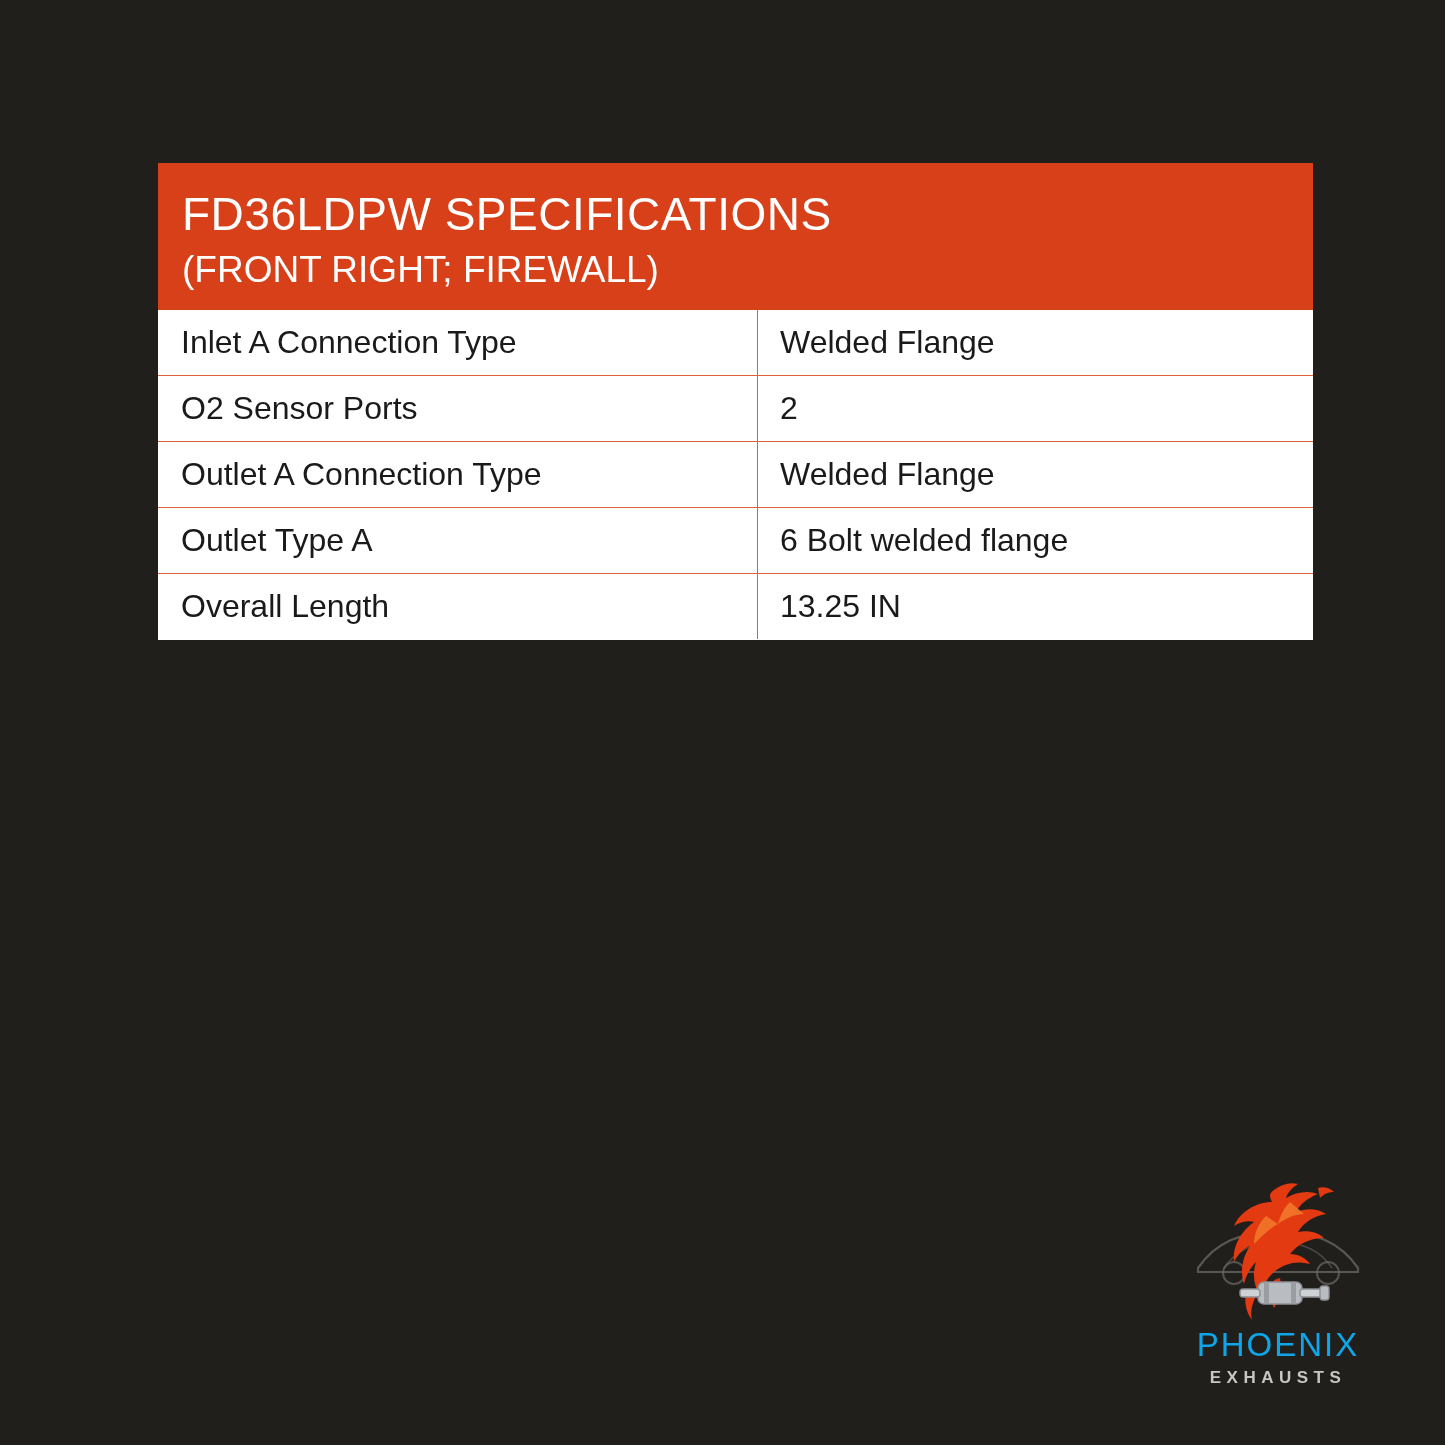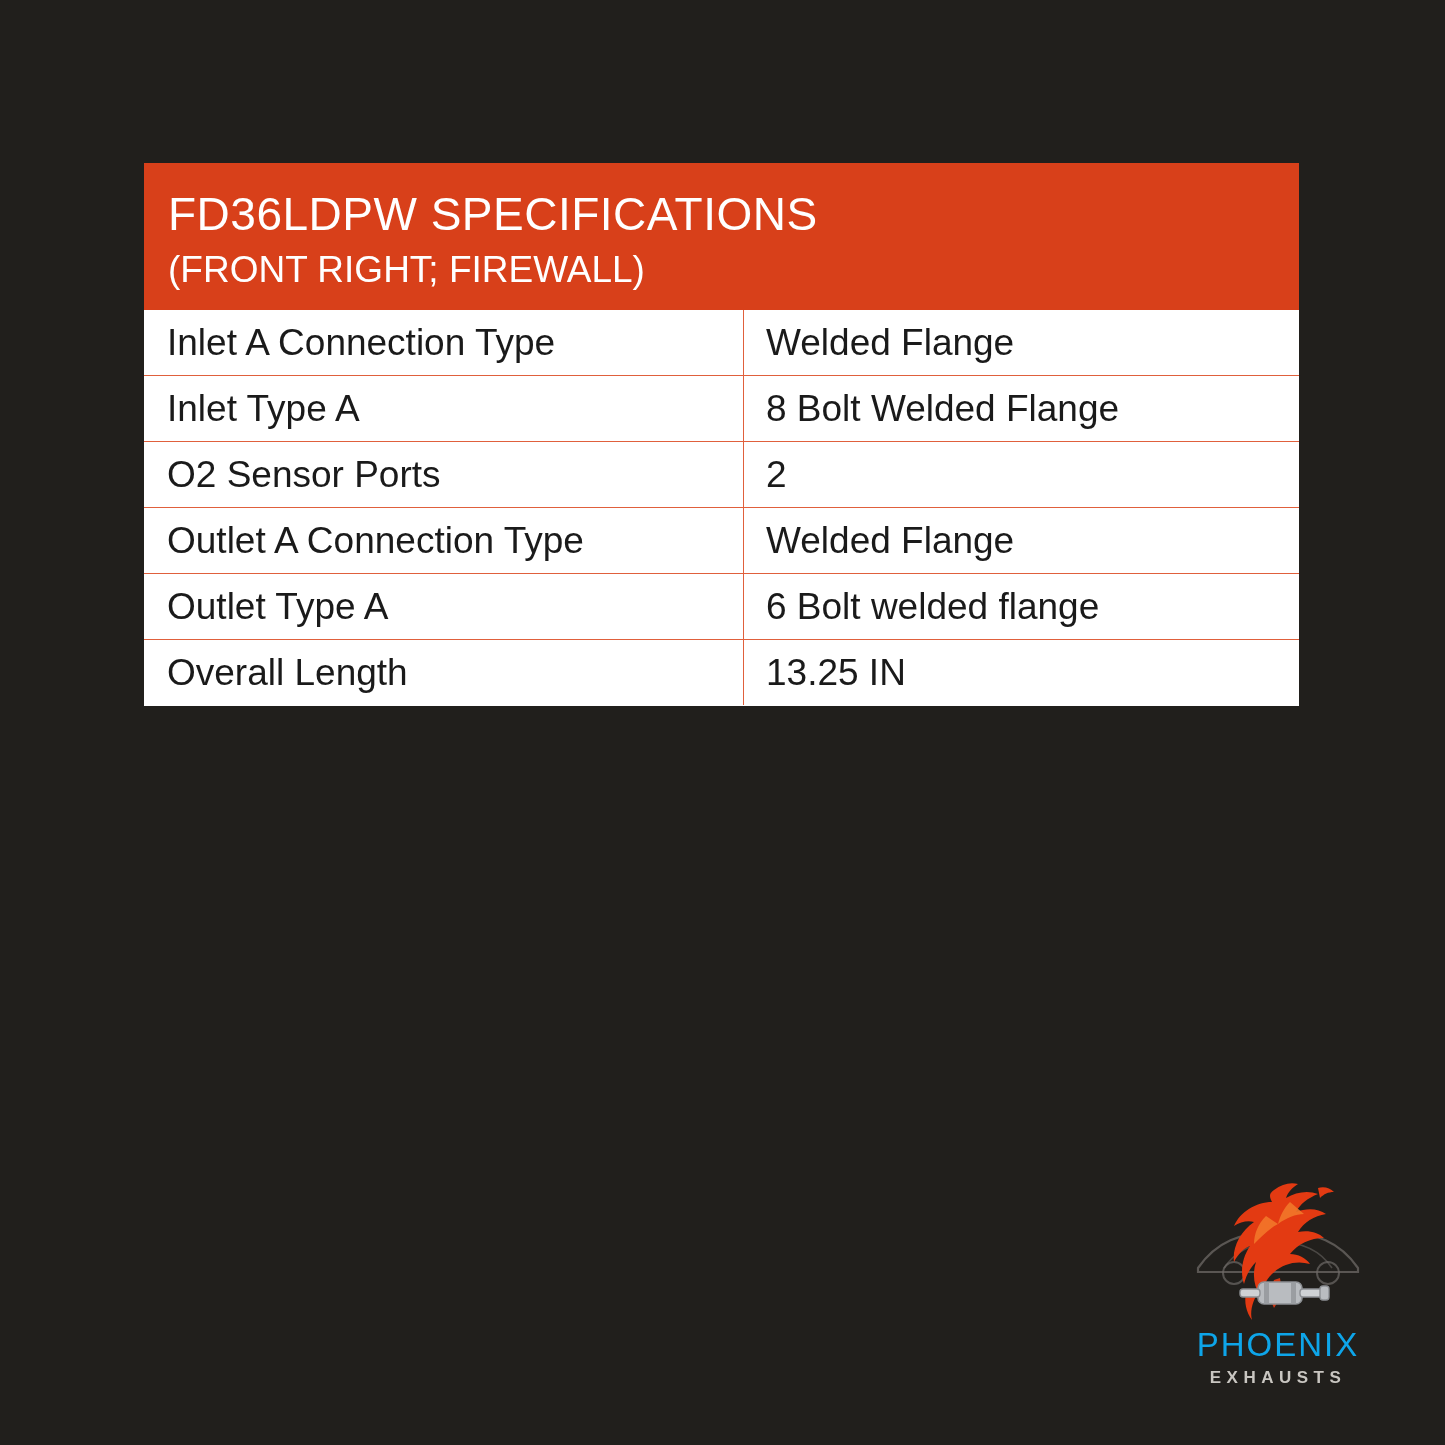--- a/index.html
+++ b/index.html
@@ -9,21 +9,21 @@
   body {
     width: 1445px;
     height: 1445px;
     background: #211f1c;
     font-family: "Liberation Sans", sans-serif;
     overflow: hidden;
     position: relative;
   }
   .spec-card {
     position: absolute;
-    left: 144px;
+    left: 158px;
     top: 163px;
     width: 1155px;
   }
   .spec-header {
     background: #d8401a;
     padding: 28px 0 22px 24px;
     box-sizing: border-box;
   }
   .spec-title {
     color: #ffffff;
@@ -44,21 +44,21 @@
   table.spec-table {
     width: 100%;
     border-collapse: collapse;
     background: #ffffff;
     table-layout: fixed;
   }
   table.spec-table td {
     border: 1px solid #e0603c;
     height: 65px;
     vertical-align: middle;
-    font-size: 37px;
+    font-size: 32px;
     color: #1a1a1a;
     padding: 0 0 0 22px;
     font-weight: 400;
     overflow: hidden;
     white-space: nowrap;
   }
   table.spec-table td.label {
     width: 576px;
   }
   table.spec-table tr td:first-child {
@@ -116,24 +116,20 @@
     <div class="spec-subtitle">(FRONT RIGHT; FIREWALL)</div>
   </div>
 
   <table class="spec-table">
     <tbody>
       <tr>
         <td class="label">Inlet A Connection Type</td>
         <td class="value">Welded Flange</td>
       </tr>
       <tr>
-        <td class="label">Inlet Type A</td>
-        <td class="value">8 Bolt Welded Flange</td>
-      </tr>
-      <tr>
         <td class="label">O2 Sensor Ports</td>
         <td class="value">2</td>
       </tr>
       <tr>
         <td class="label">Outlet A Connection Type</td>
         <td class="value">Welded Flange</td>
       </tr>
       <tr>
         <td class="label">Outlet Type A</td>
         <td class="value">6 Bolt welded flange</td>

